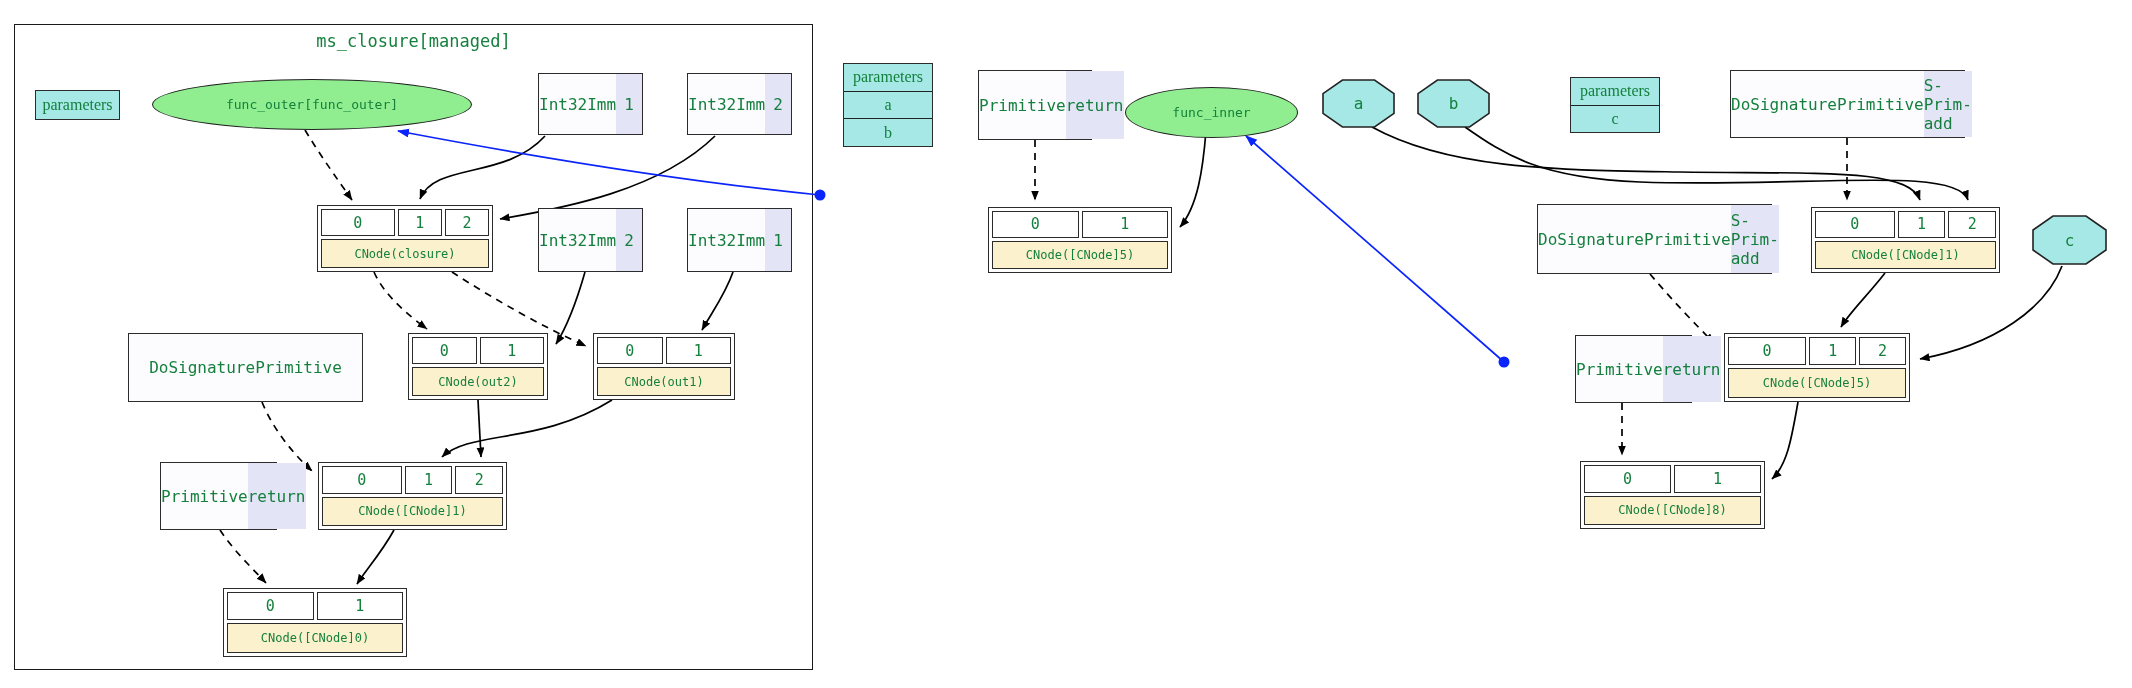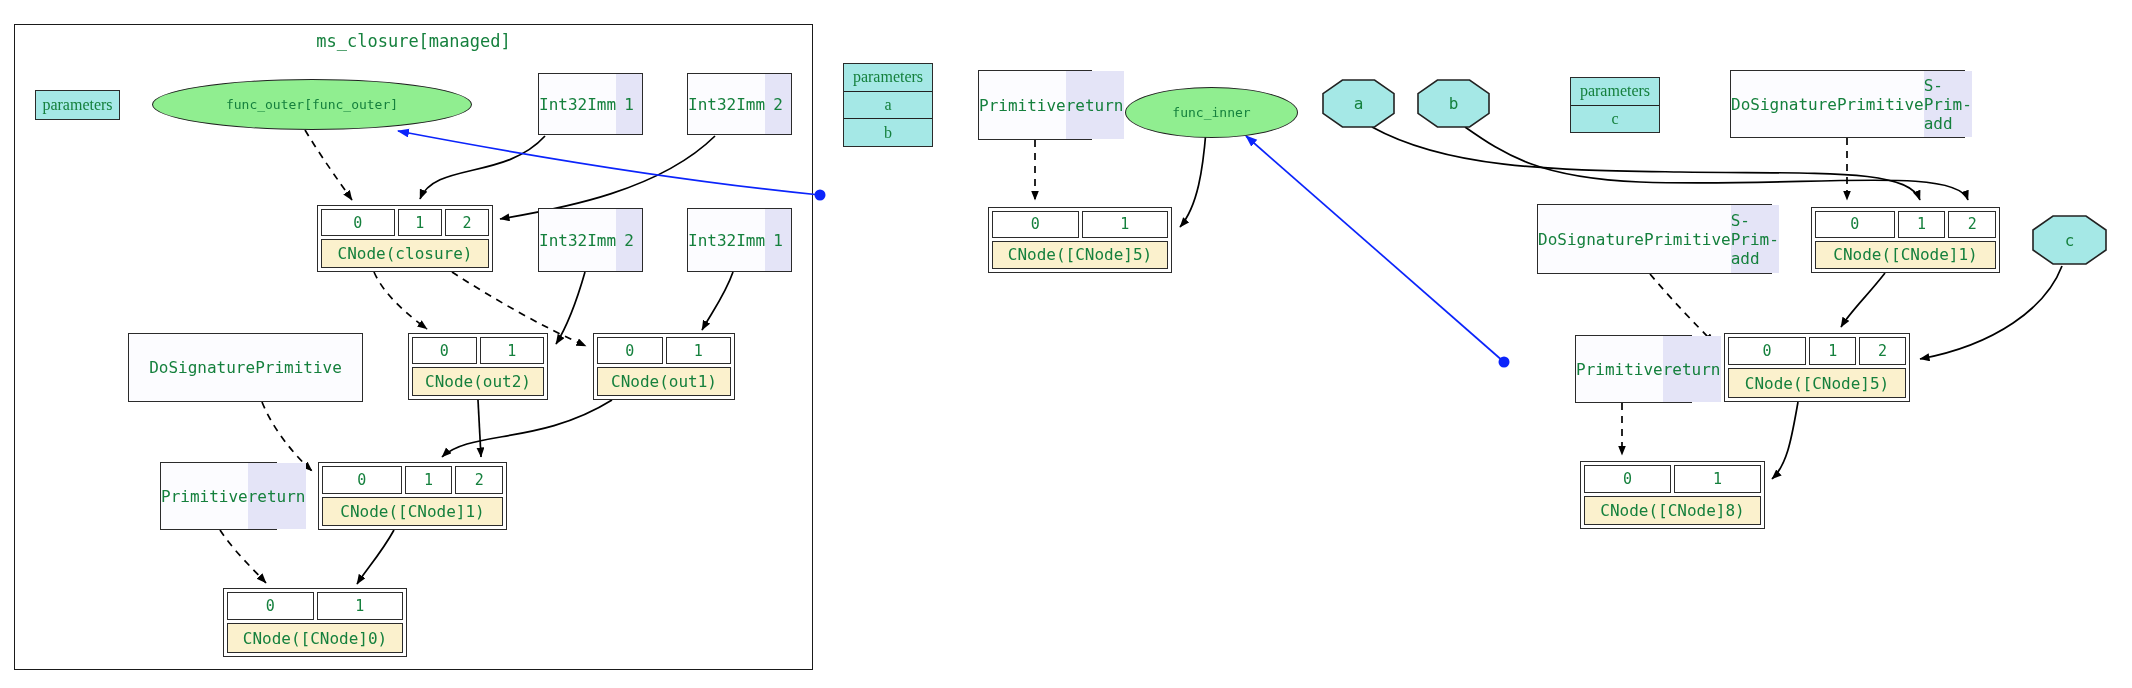--- a/index.html
+++ b/index.html
@@ -19,21 +19,21 @@
                 font-family:"Liberation Serif",serif;font-size:16px;border-top:1.2px solid #222;}
   .ptable .prow:first-child{border-top:none;}
   .ellipse{border:1.6px solid #222;background:#90ee90;border-radius:50%;
            display:flex;align-items:center;justify-content:center;font-size:13px;}
   .record{border:1.5px solid #2b2b2b;background:#fff;padding:3px;display:flex;flex-direction:column;gap:3px;}
   .record .ports{display:flex;gap:3px;flex:1;}
   .record .port{border:1.4px solid #2b2b2b;background:#fff;display:flex;align-items:center;justify-content:center;
                 font-size:15px;flex:1;}
   .record .port.wide{flex:1.7;}
   .record .rlabel{border:1.4px solid #2b2b2b;background:#fbf1cd;flex:1;display:flex;align-items:center;
-                  justify-content:center;font-size:16px;white-space:nowrap;padding:0 1px;}
+                  justify-content:center;font-size:12px;white-space:nowrap;padding:0 1px;}
   .octagon{display:flex;align-items:center;justify-content:center;}
   .octagon svg{position:absolute;left:0;top:0;}
   .octagon span{position:relative;font-size:16px;}
   #edges{position:absolute;left:0;top:0;pointer-events:none;}
 </style>
 </head>
 <body>
 
 <div id="canvas">
   <div class="cluster" style="left: 14px; top: 24px; width: 799px; height: 646px;">

